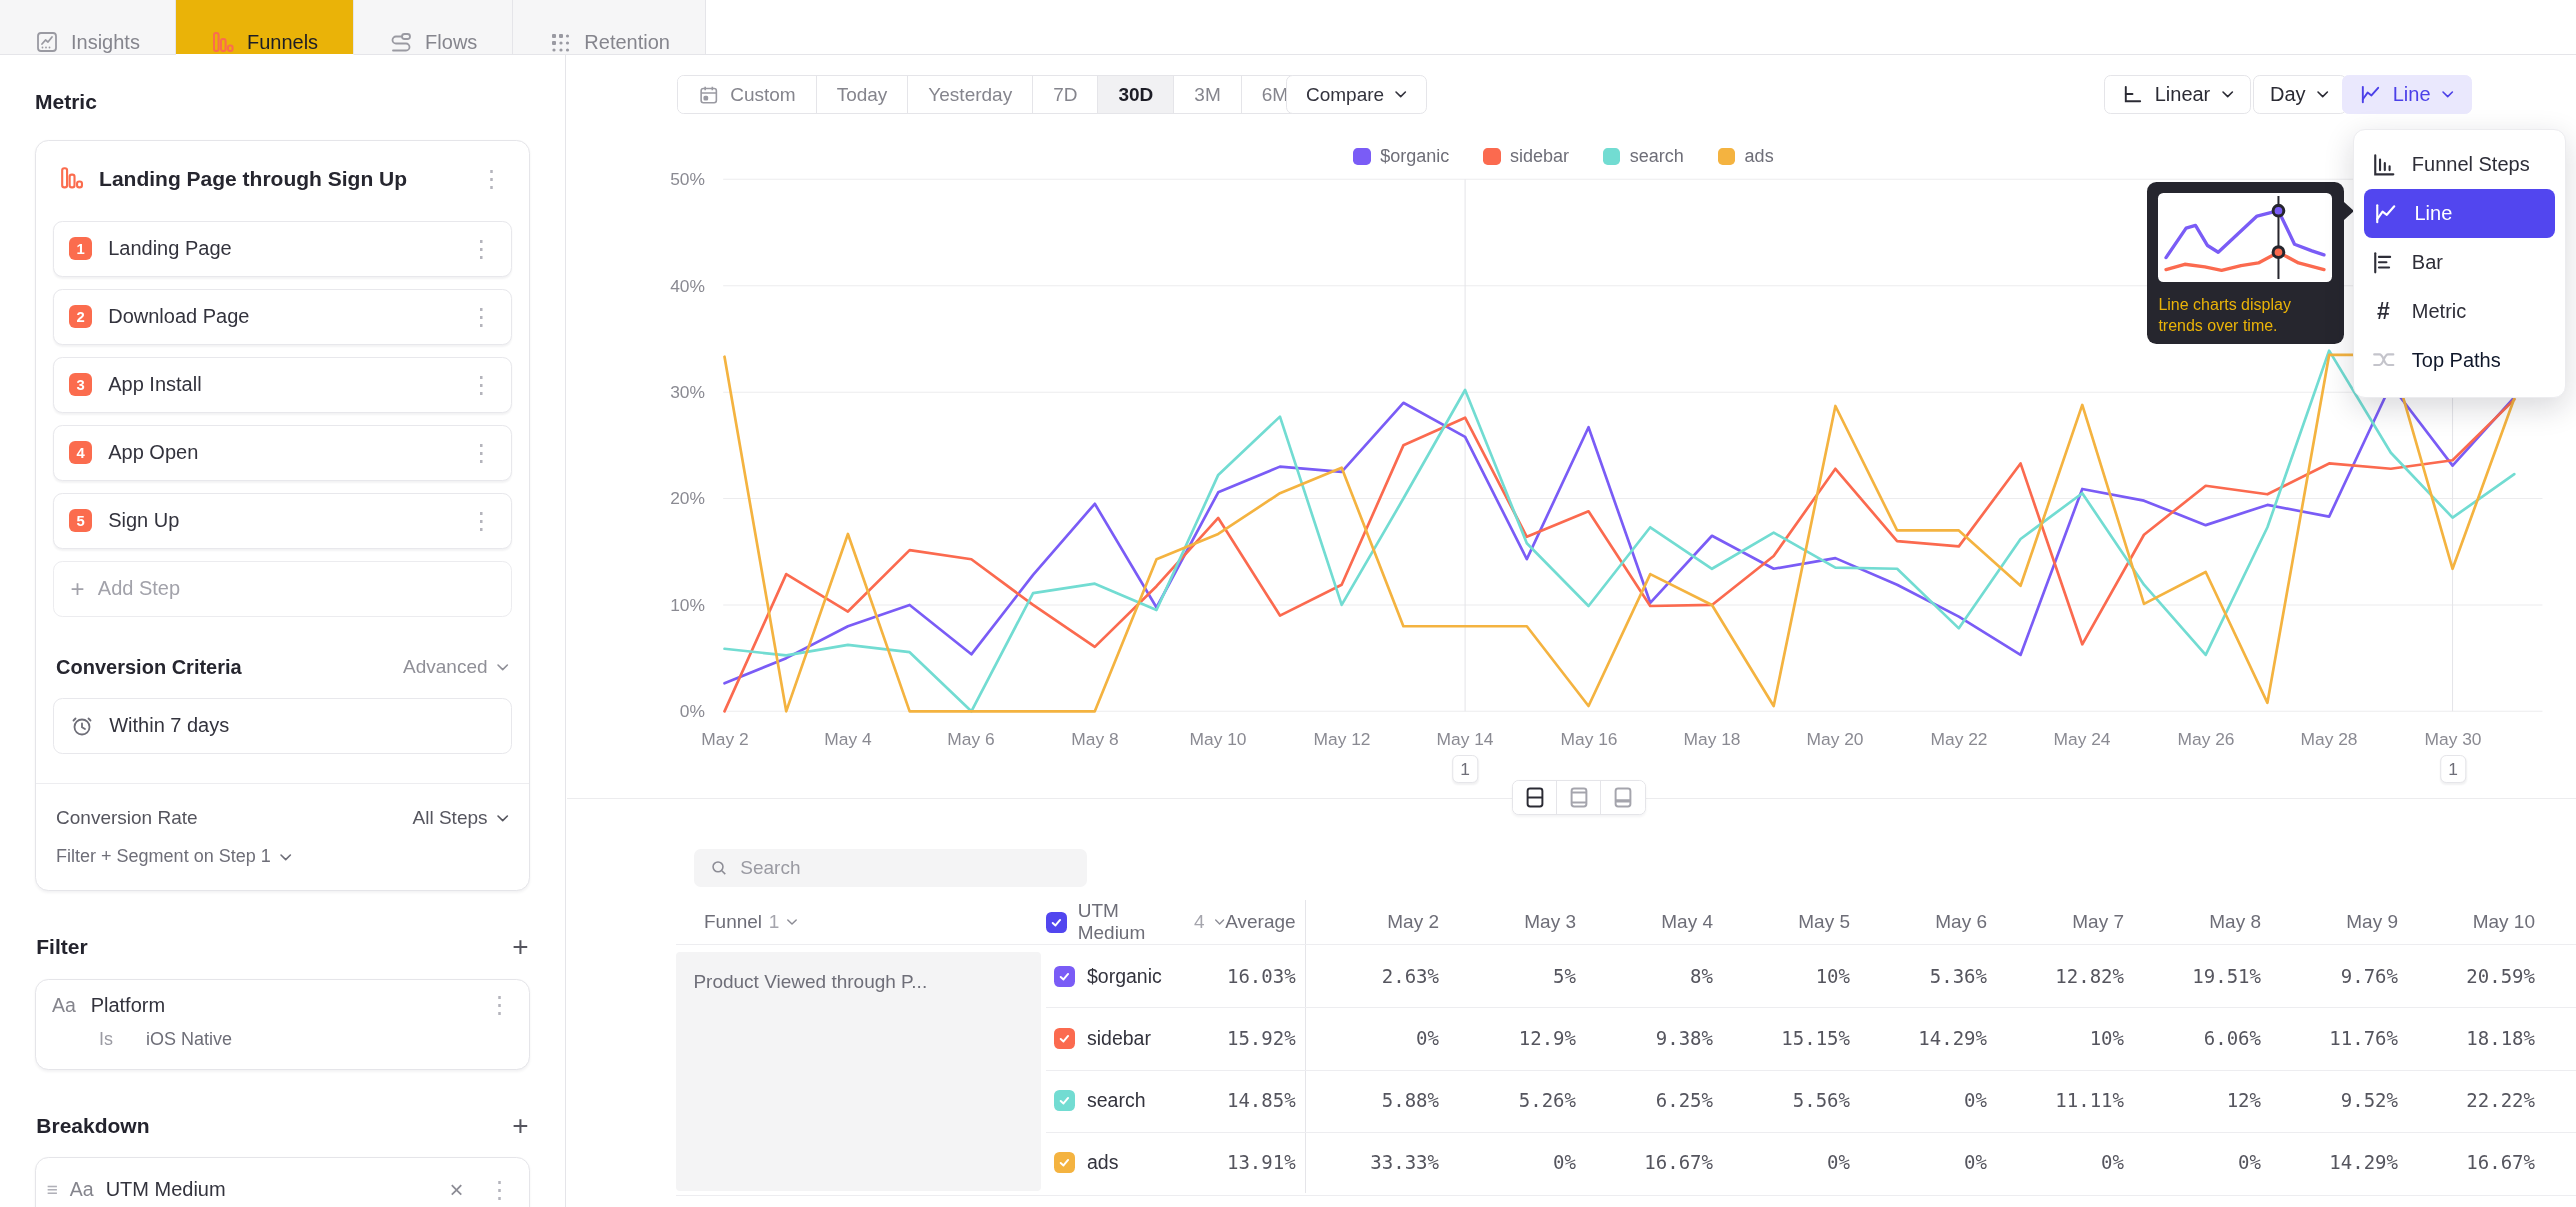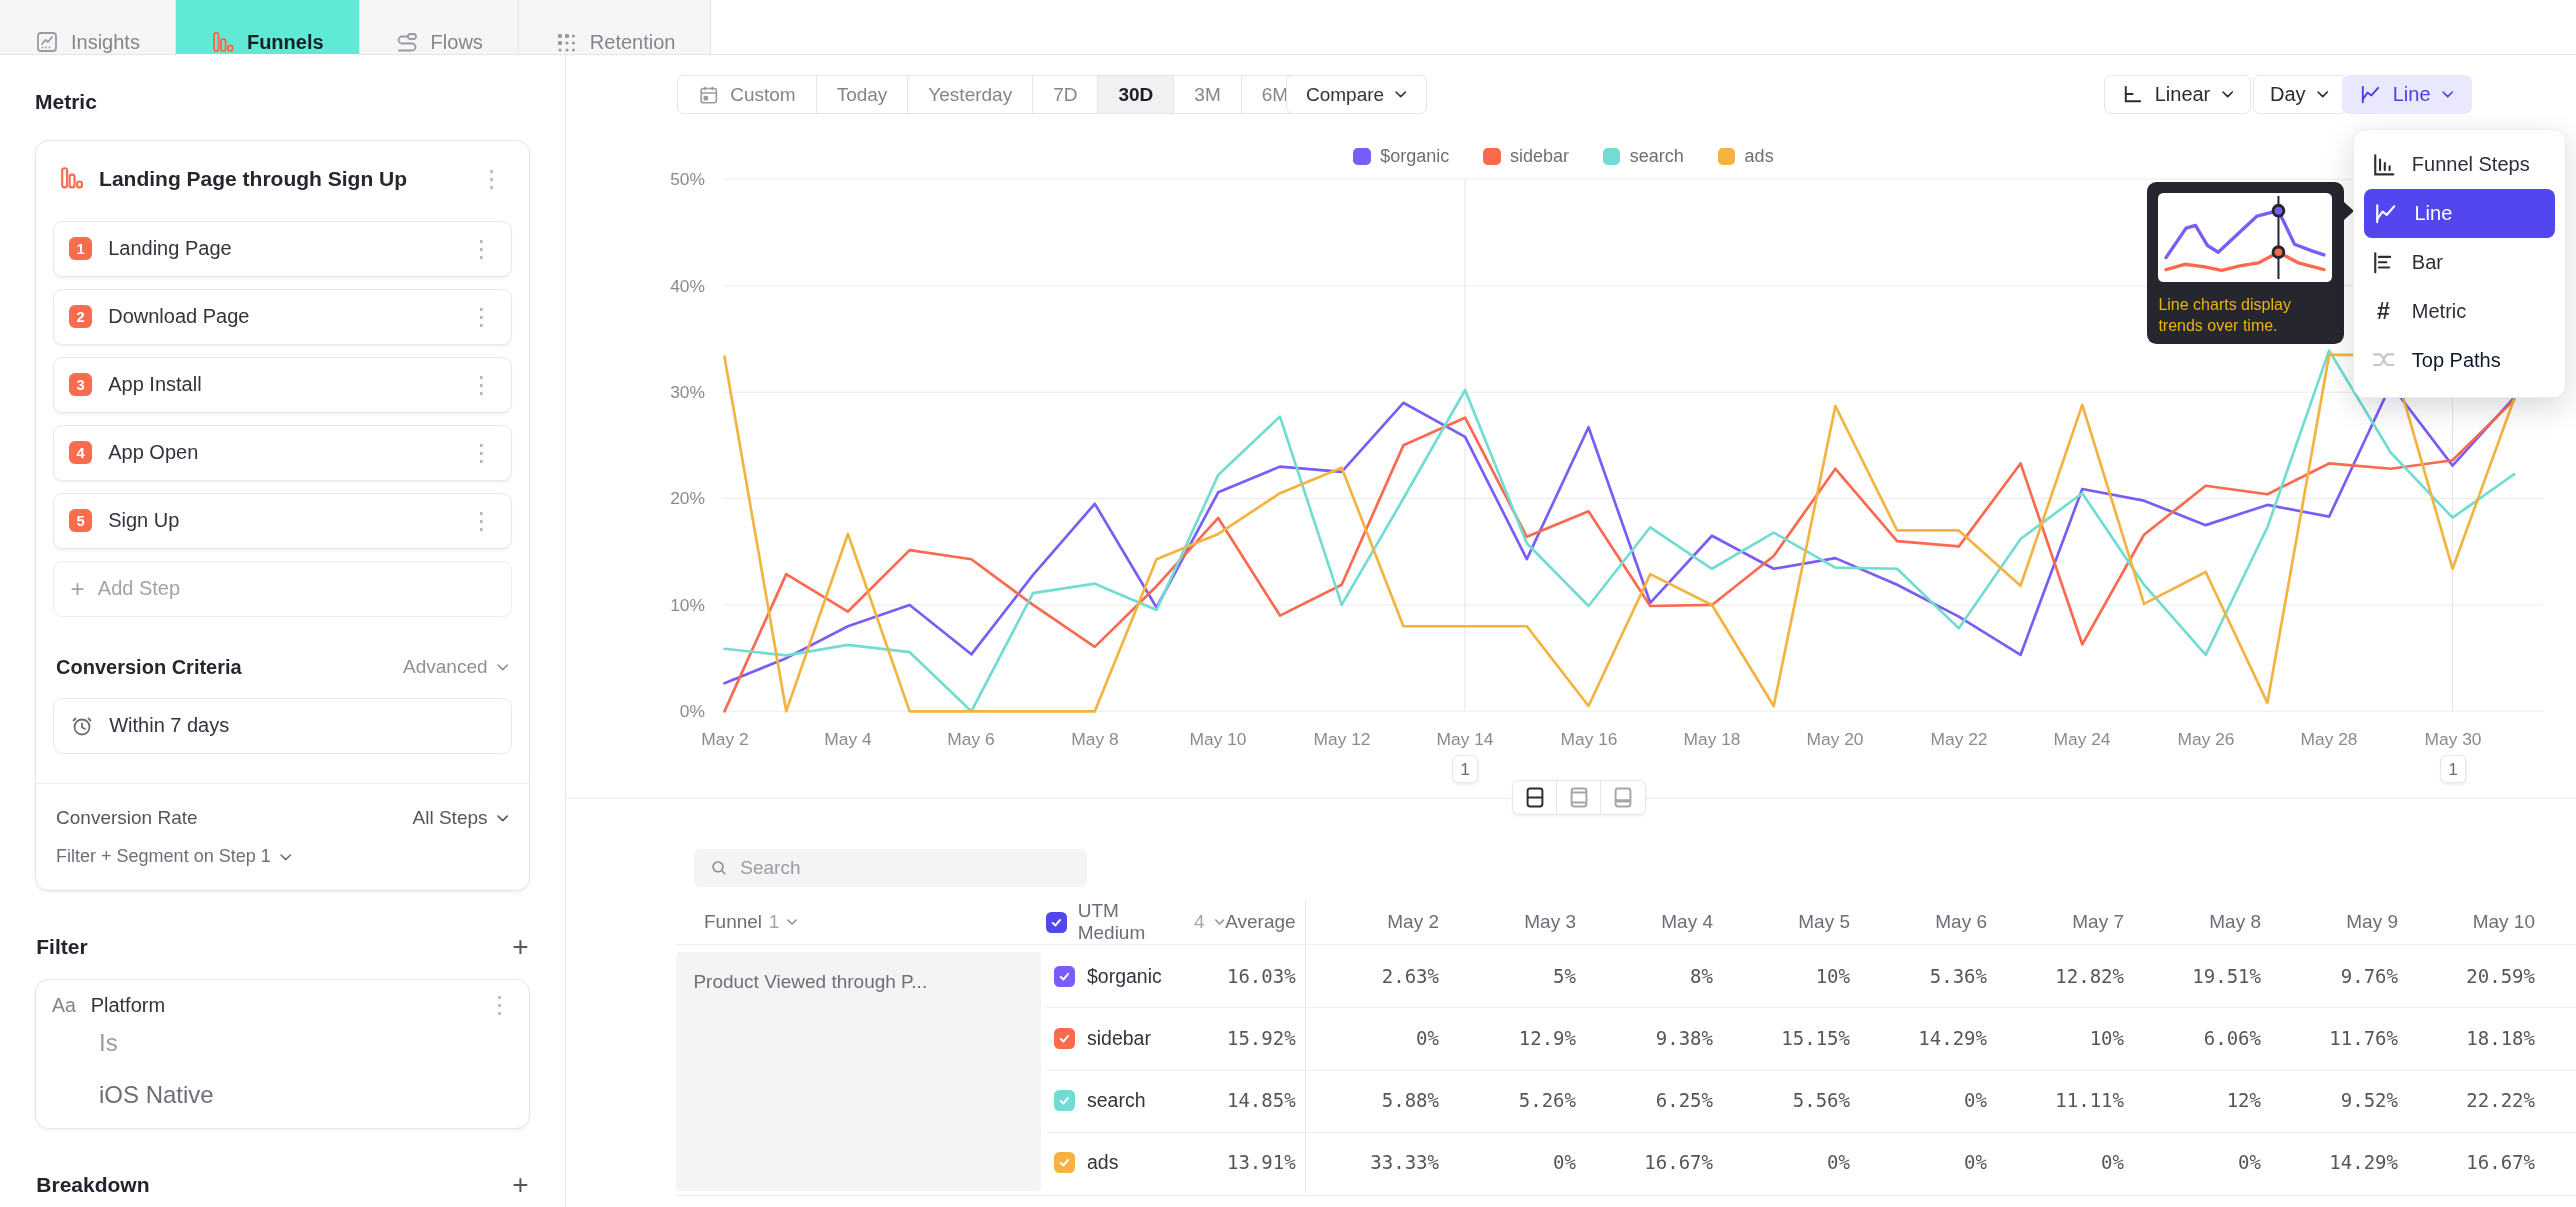--- a/index.html
+++ b/index.html
@@ -10,21 +10,21 @@
   *{box-sizing:border-box; margin:0; padding:0;}
   html,body{width:2576px; height:1208px; overflow:hidden; background:#fff;
     font-family:"Liberation Sans", sans-serif; color:var(--ink);}
   #app{position:relative; width:2576px; height:1208px; background:#fff;}
 
   
   #tabbar{position:absolute; left:0; top:0; right:0; height:55px; display:flex; z-index:5;}
   .tab{display:flex; align-items:flex-end; gap:12px; padding:0 35px; background:#f6f6f7;
     border-right:0.7px solid var(--line); border-bottom:0.7px solid var(--line);
     font-size:20px; color:#85858d; cursor:pointer;}
-  .tab.active{background:#5eead4; color:#1d1d26; font-weight:700; border-bottom-color:#fff;}
+  .tab.active{background:#eab308; color:#1d1d26; font-weight:400; border-bottom-color:#fff;}
   .tab .ticon{display:flex; align-items:center;}
   #tabfill{flex:1; border-bottom:0.7px solid var(--line); background:#fff;}
 
   
   #sidebar{position:absolute; left:0; top:55px; width:566px; bottom:0; background:#fff;
     border-right:0.7px solid var(--line); padding:0 35px; overflow:hidden;}
   .side-h{font-size:21px; font-weight:700; color:#23232d;}
   .card{border:0.7px solid var(--line); border-radius:13.4px; background:#fff;
     box-shadow:0 1.3px 2.7px rgba(25,25,40,.05);}
   #metric-card{margin-top:25.5px; padding:19px 17.4px 23px;}
@@ -49,21 +49,21 @@
   .cr-row{display:flex; align-items:center; justify-content:space-between; margin-top:23px; padding:0 2.7px;
     font-size:19px; color:#55555e;}
   .fs-row{display:flex; align-items:center; gap:8px; margin-top:17.4px; padding:0 2.7px;
     font-size:18px; color:#6e6e78; cursor:pointer;}
   .list-head{display:flex; align-items:center; justify-content:space-between; margin-top:42px; padding:0 1.3px;}
   .plus{font-size:28px; color:#55555e; line-height:1; cursor:pointer; font-weight:400;}
   .prop-card{margin-top:17.4px; padding:13.4px 12px 16px 16px;}
   .prop-row{display:flex; align-items:center; gap:14.8px;}
   .aa{font-size:19.5px; color:#85858d; font-weight:500;}
   .prop-name{flex:1; font-size:20px; font-weight:500; color:#33333d;}
-  .prop-sub{display:flex; gap:24px; margin:12px 0 2.7px 47px; font-size:24px;flex-direction:column;}
+  .prop-sub{display:flex; gap:33px; margin:12px 0 2.7px 47px; font-size:18px;}
   .prop-sub .op{color:#9a9aa2;} .prop-sub .val{color:#6e6e78;}
   .bd-card{margin-top:17.4px; padding:17.4px 12px 17.4px 10.7px; display:flex; align-items:center; gap:12px;}
   .drag{color:#b0b0b8; font-size:19px;}
   .xclose{color:#8c8c95; font-size:24px; padding:0 6.7px; cursor:pointer;}
 
   
   #toolbar{position:absolute; left:566px; top:55px; right:0; height:74px;}
   #range-group{position:absolute; left:111px; top:20px; height:39px; display:flex;
     border:0.7px solid var(--line); border-radius:6.7px; overflow:hidden; background:#fff;}
   .rbtn{display:flex; align-items:center; gap:10.7px; padding:0 20px; font-size:19px; color:#85858d;

